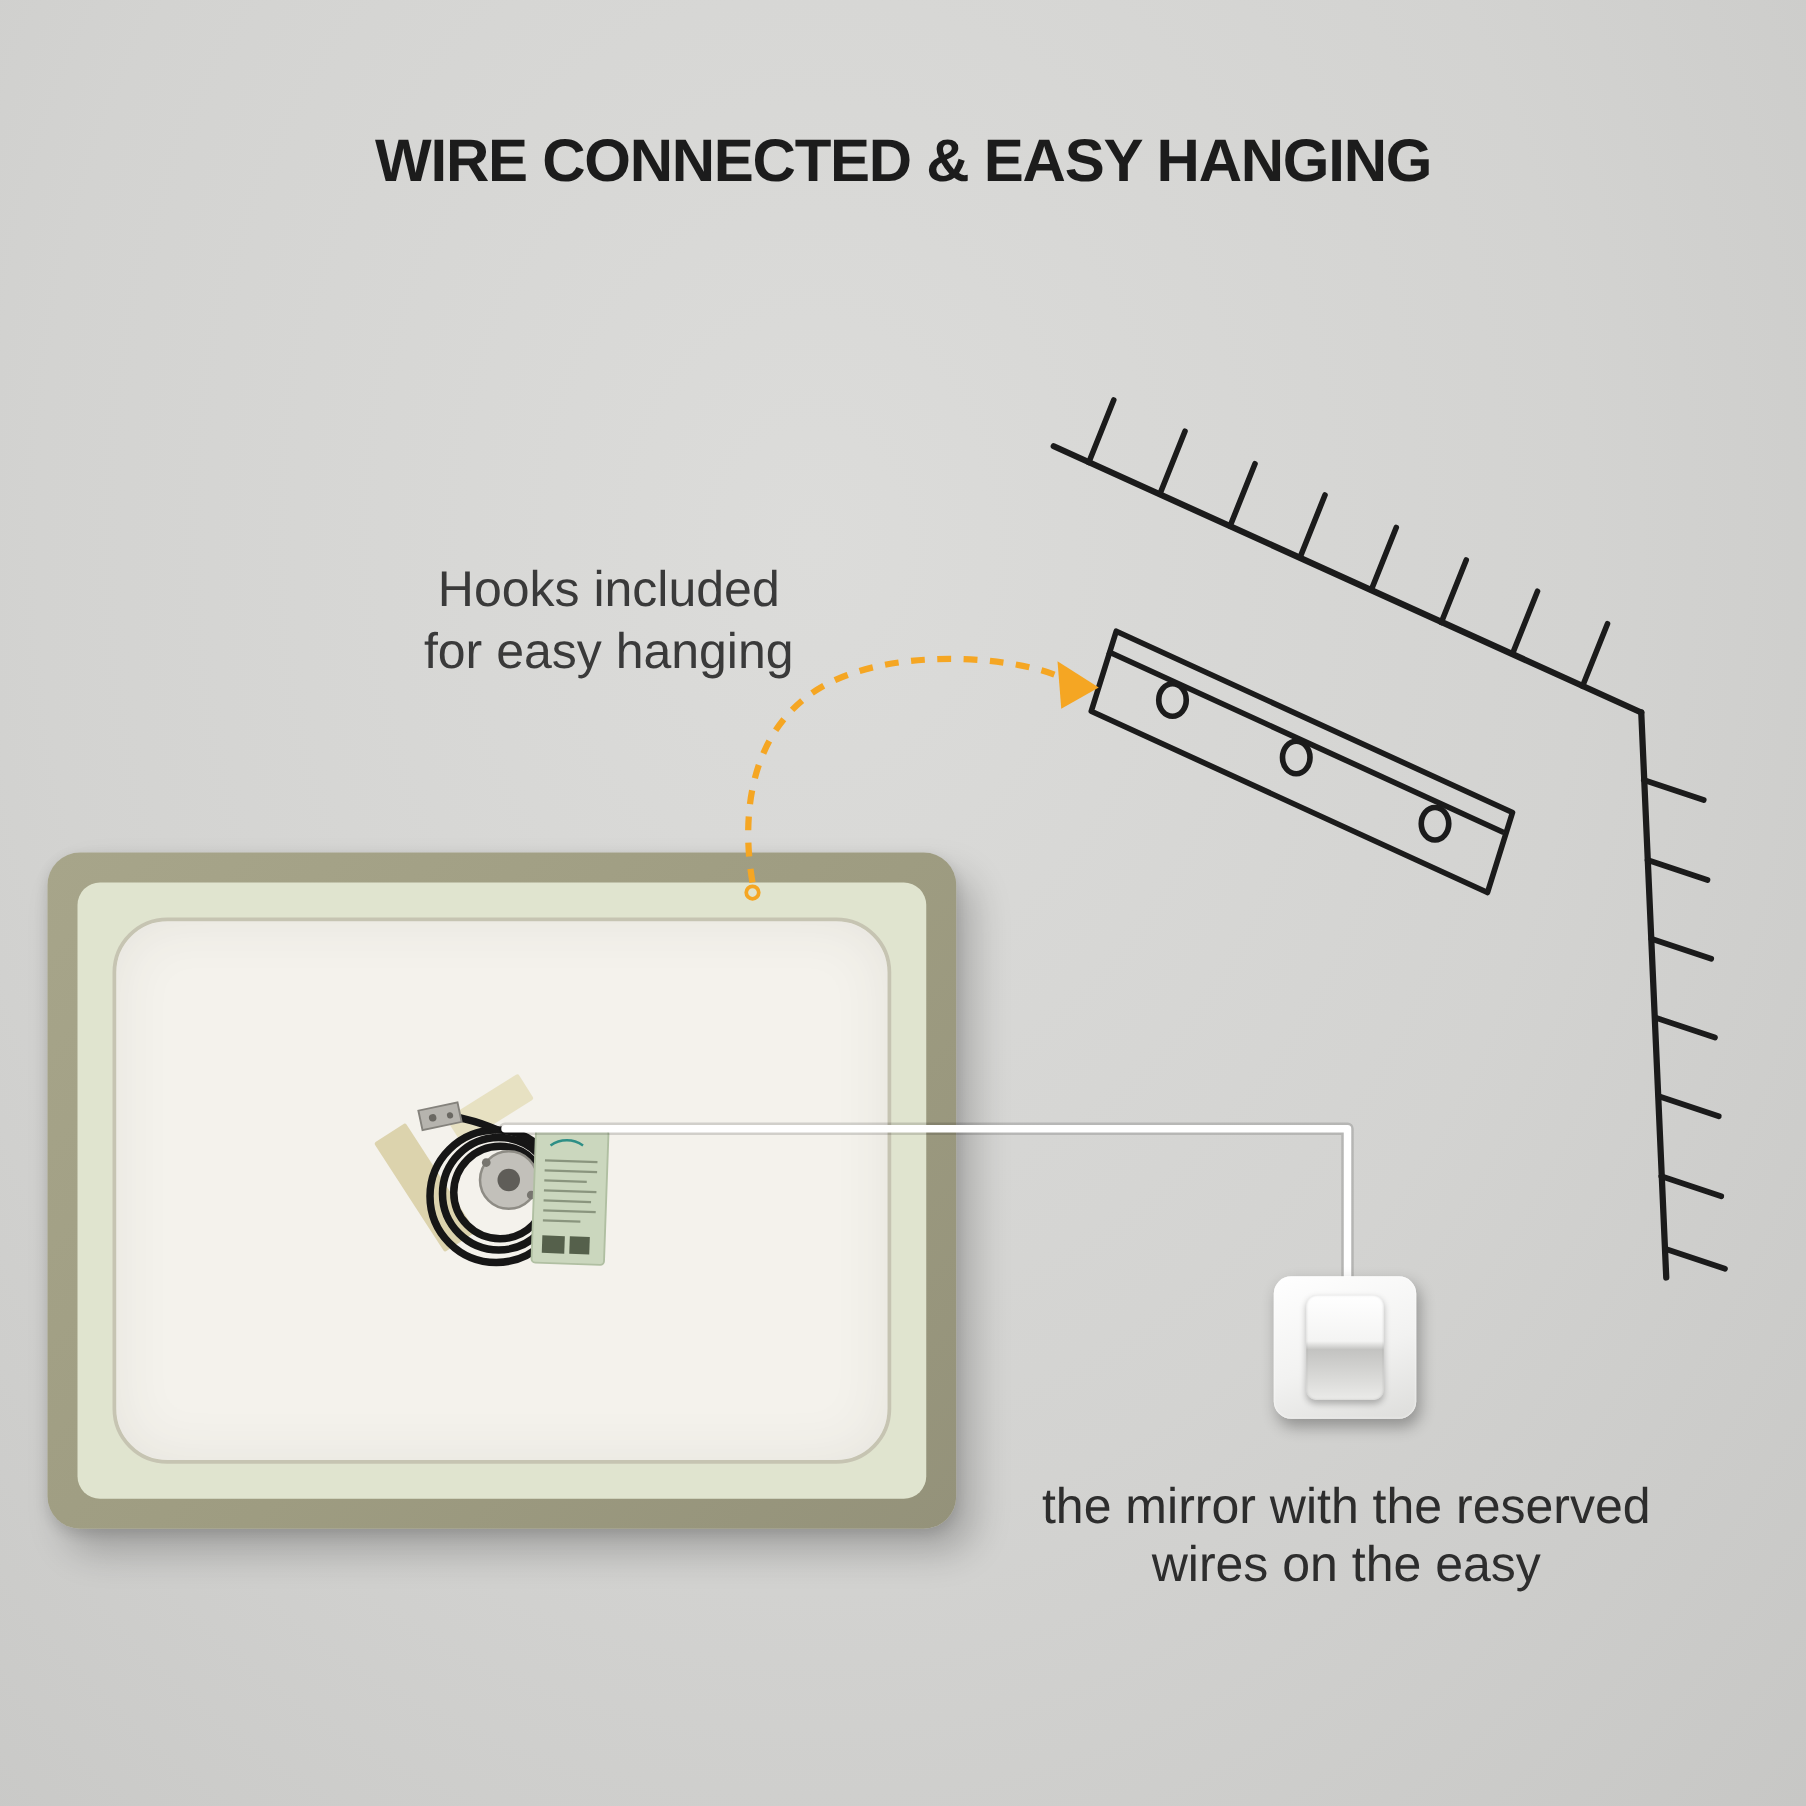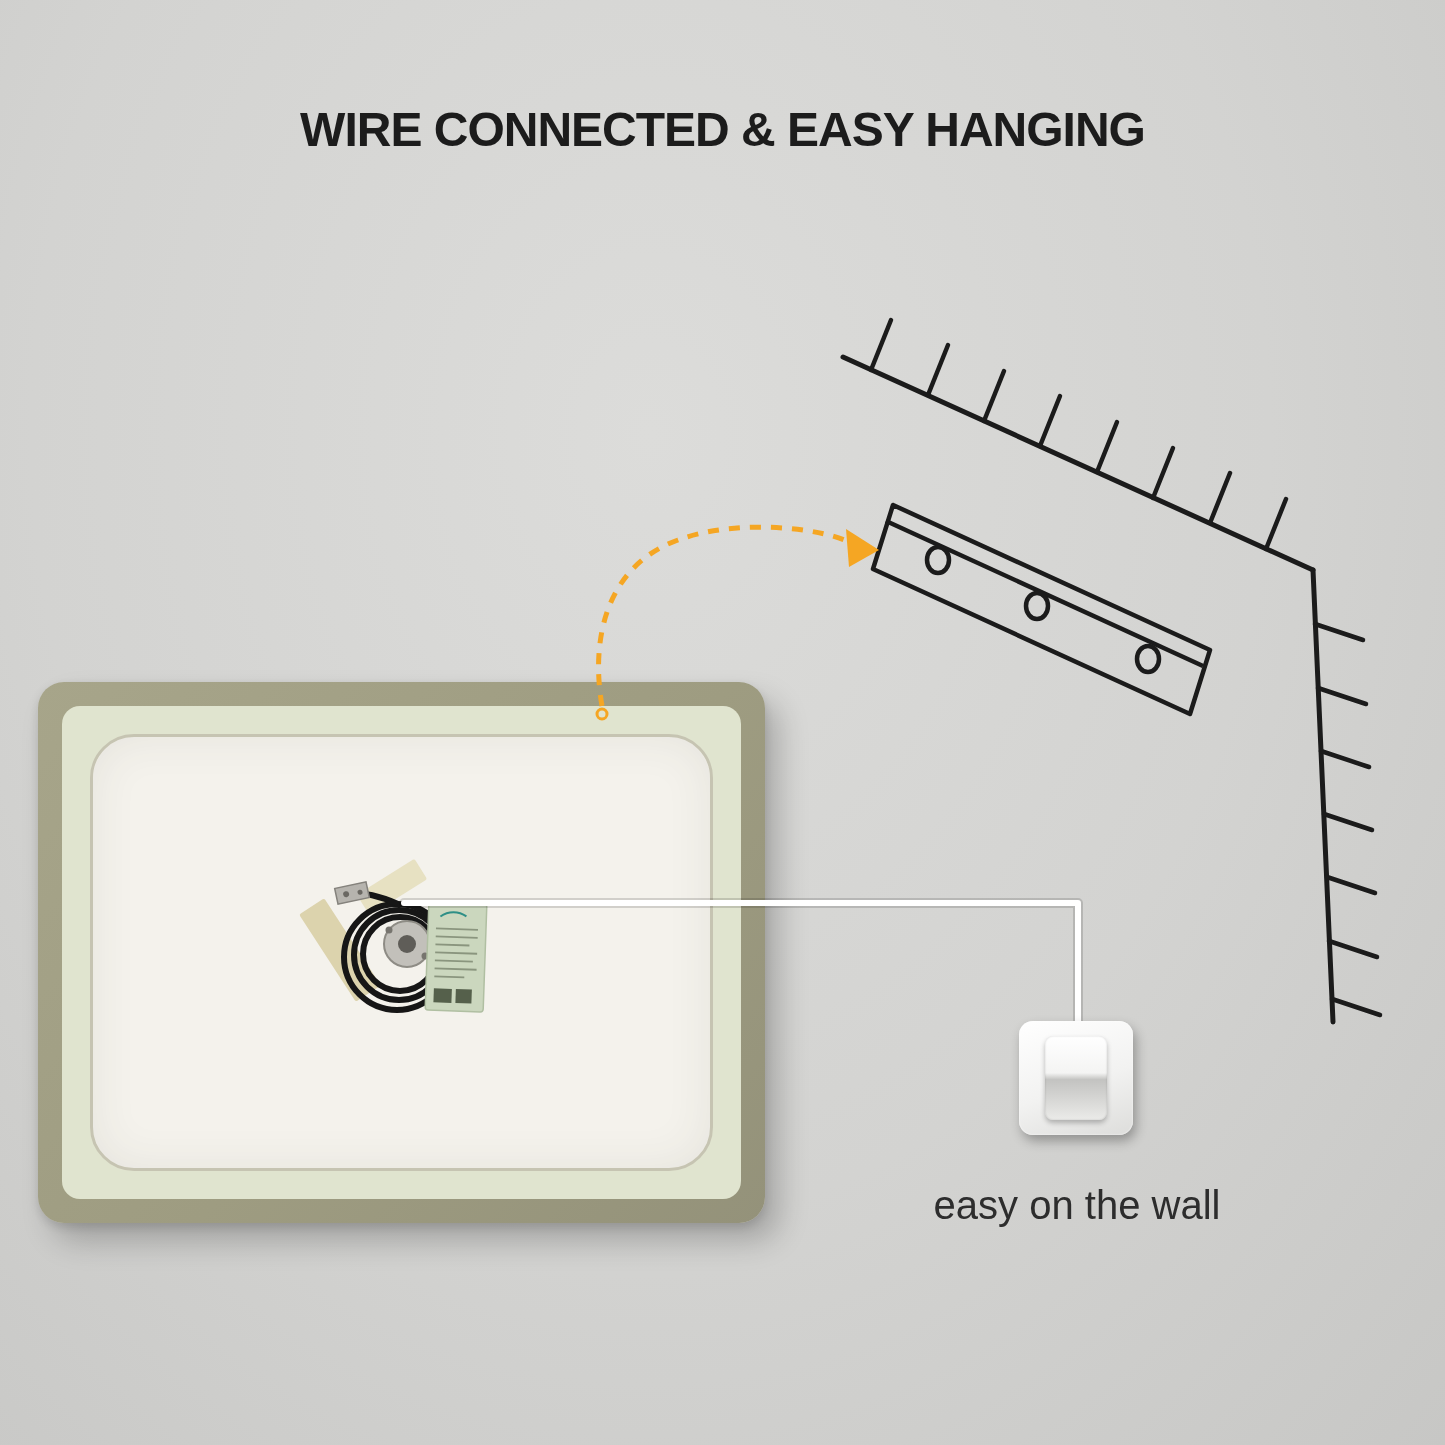--- a/index.html
+++ b/index.html
@@ -148,18 +148,23 @@
     <g fill="none" stroke-linejoin="round" stroke-linecap="round">
       <polyline points="404,903 1078,903 1078,1028" stroke="rgba(0,0,0,0.14)" stroke-width="10"></polyline>
       <polyline points="404,903 1078,903 1078,1028" stroke="#ffffff" stroke-width="6"></polyline>
     </g>
   </svg>
 
   <div class="switch">
     <div class="switch__rocker"></div>
   </div>
 
+  <div class="note note--hooks">
+    <div>Hooks included</div>
+    <div>for easy hanging</div>
+  </div>
 
   <div class="note note--connect">
-    <div>easy on the wall</div>
+    <div>the mirror with the reserved</div>
+    <div>wires on the easy</div>
   </div>
 
 </div>
 
 </body></html>

